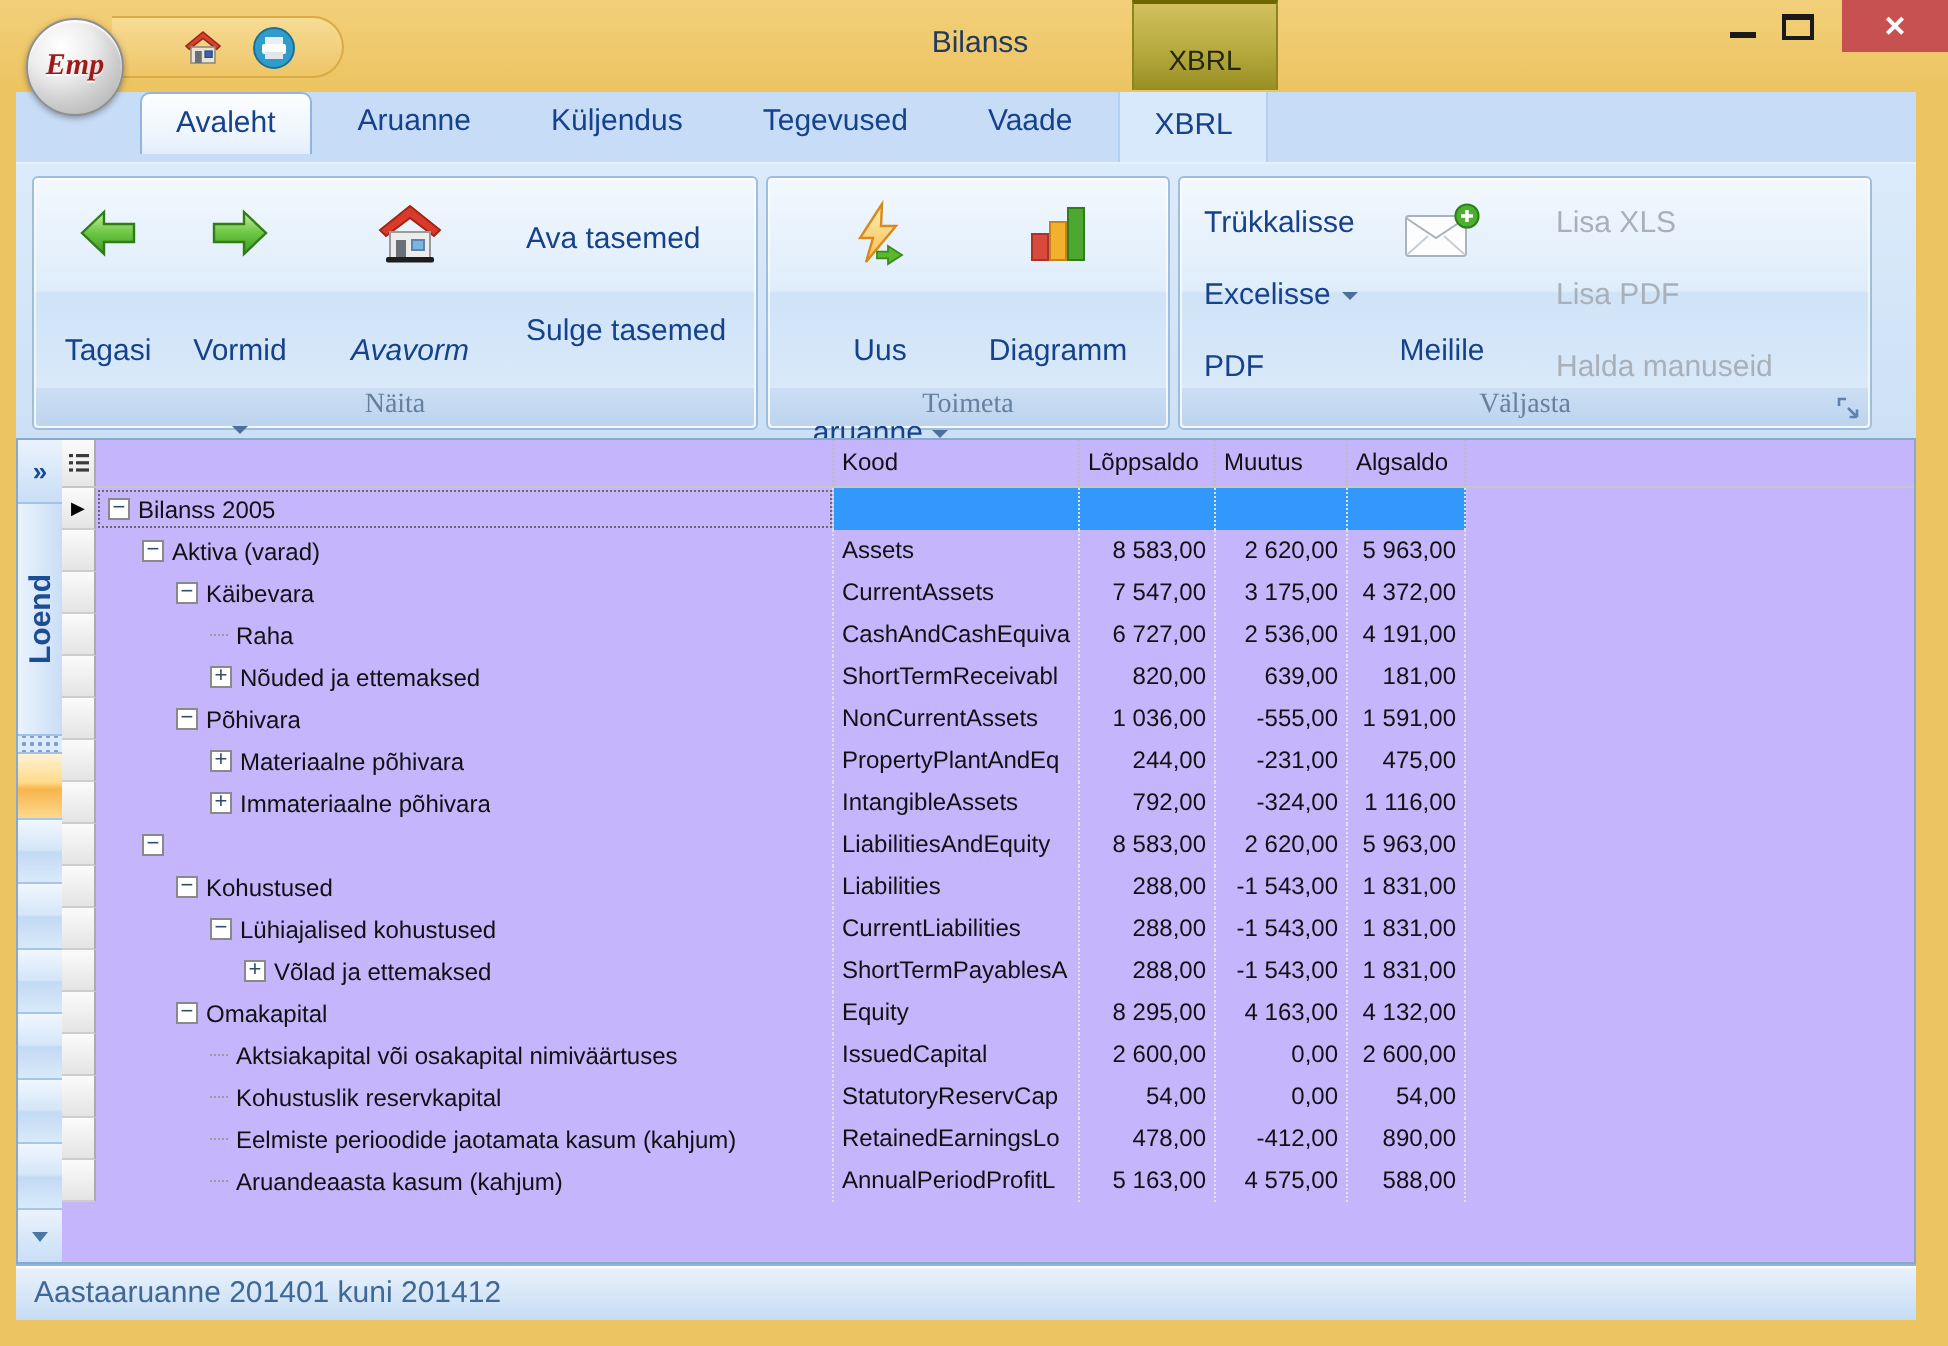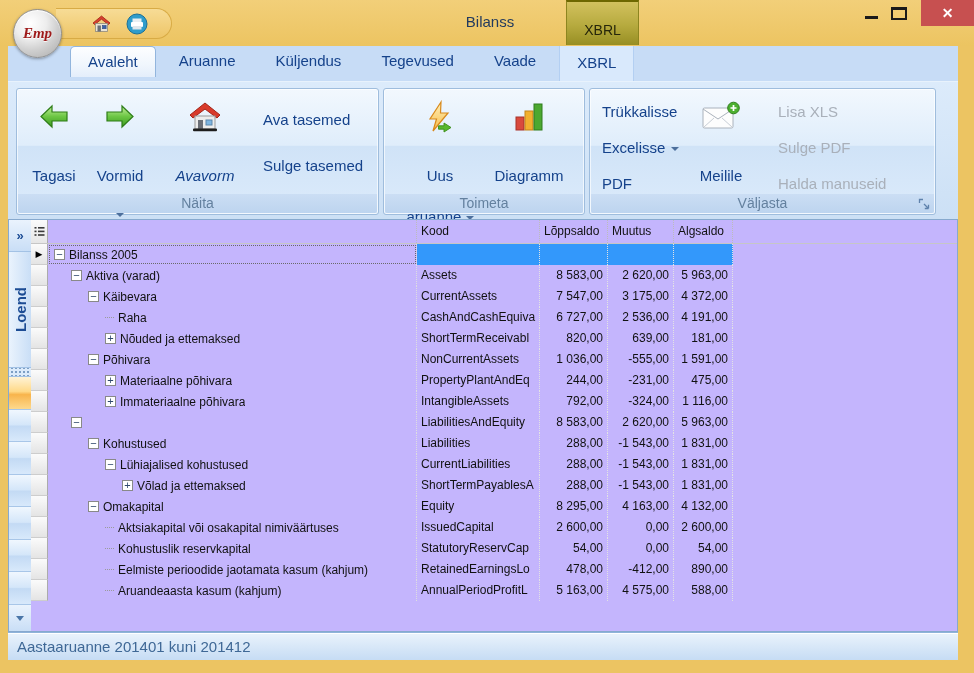--- a/index.html
+++ b/index.html
@@ -47,21 +47,21 @@
   .ribbon { position:absolute; left:8px; top:81px; width:950px; height:138px;
             background:linear-gradient(#dcebfb,#cce0f5); border-top:1px solid #e8f2fc; }
   .rgroup { position:absolute; top:6px; height:127px; border:1px solid #9fbddd; border-radius:3px;
             background:linear-gradient(#f2f8fe 0%, #dfedfb 45%, #d0e3f7 46%, #dcebfb 100%);
             box-shadow:inset 0 0 0 1px rgba(255,255,255,.65); }
   .rg1 { left:8px;  width:363px; }
   .rg2 { left:375px; width:202px; }
   .rg3 { left:581px; width:347px; }
   .rcaption { position:absolute; left:1px; right:1px; bottom:1px; height:19px;
               background:linear-gradient(#cbdef4,#bdd4ef); border-radius:0 0 2px 2px;
-              text-align:center; font-size:14px; color:#64819f; line-height:18px; }
+              text-align:center; font-size:14px; color:#64819f; line-height:18px;font-family:Liberation Serif, serif; }
   .bigbtn { position:absolute; top:8px; display:flex; flex-direction:column; align-items:center;
             cursor:pointer;gap:24px; }
   .bigbtn .ic { height:40px; display:flex; align-items:center; justify-content:center; }
   .bigbtn .lb { font-size:15px; color:#15428b; margin-top:6px; white-space:nowrap; text-align:center; line-height:17px; }
   .drop { width:0; height:0; border-left:4px solid transparent; border-right:4px solid transparent;
           border-top:4px solid #4d6f9c; display:inline-block; vertical-align:middle; }
   .bigbtn .under-drop { margin-top:5px; }
   .txtbtn { position:absolute; font-size:15px; color:#15428b; cursor:pointer; white-space:nowrap; }
   .txtbtn.disabled { color:#a9b0ba; cursor:default; }
   .txtbtn .drop { margin-left:6px; }
@@ -279,21 +279,21 @@
           <circle cx="32.5" cy="7" r="5.8" fill="#4cb02f" stroke="#2f7d1c"></circle>
           <path d="M32.5 4 v6 M29.5 7 h6" stroke="#fff" stroke-width="1.7"></path>
         </svg>
       </span>
       <span class="lb">Meilile</span>
     </div>
     <div class="txtbtn disabled" style="left:188px; top:14px;">
       <span>Lisa XLS</span>
     </div>
     <div class="txtbtn disabled" style="left:188px; top:50px;">
-      <span>Sulge PDF</span>
+      <span>Lisa PDF</span>
     </div>
     <div class="txtbtn disabled" style="left:188px; top:86px;">
       <span>Halda manuseid</span>
     </div>
     <div class="rcaption">Väljasta</div>
     <div class="launcher">
       <svg width="14" height="14" viewBox="0 0 14 14" fill="none" stroke="#5f82ac" stroke-width="1.3">
         <path d="M2.5 6 V2.5 H6"></path>
           <path d="M7 7 L11.5 11.5 M11.5 11.5 V7.8 M11.5 11.5 H7.8"></path>
       </svg>

